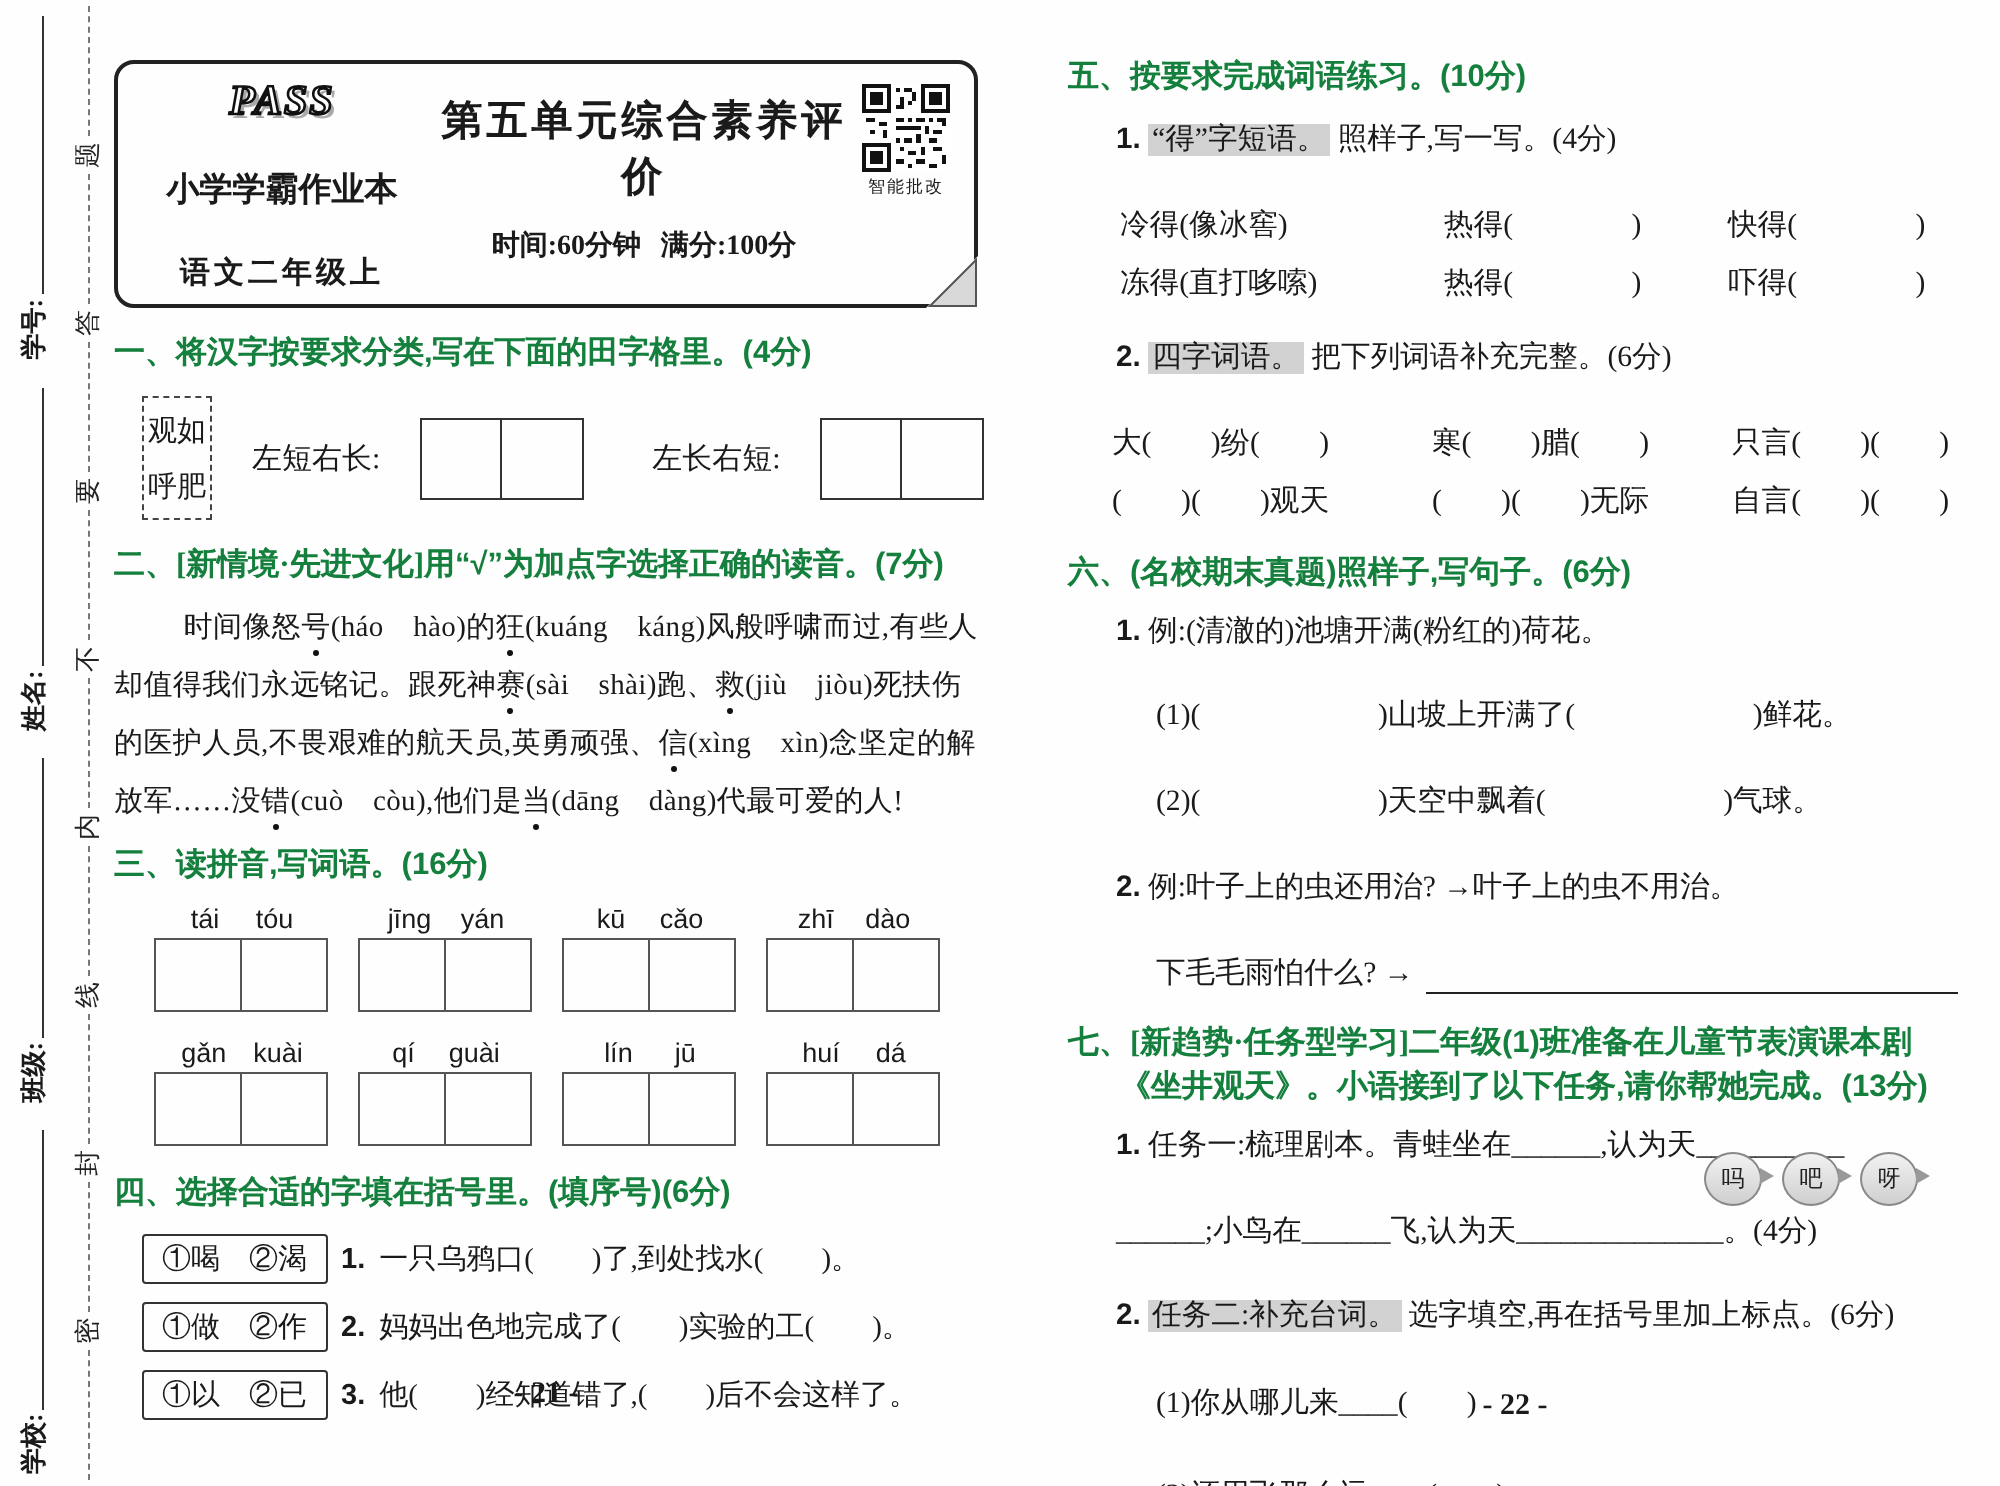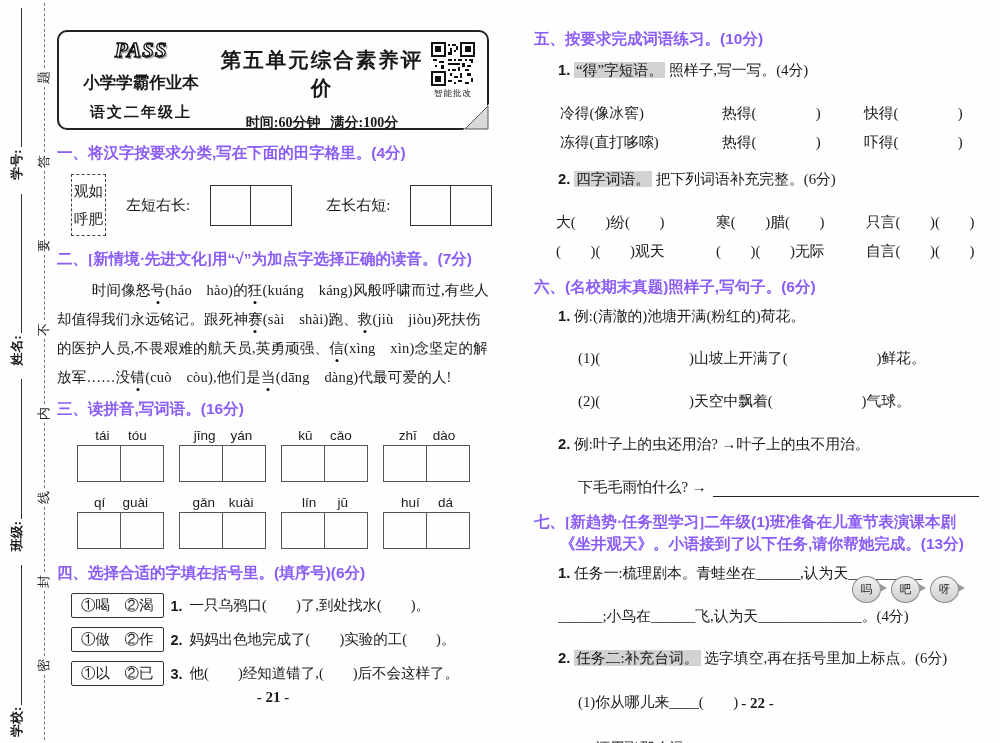--- a/index.html
+++ b/index.html
@@ -17,36 +17,36 @@
   .lab-blank{flex:1;border-bottom:1.2px solid #333;margin:0 8px 5px 2px;height:0;}
   #seal-dash{left:34px;top:0;width:743px;height:20px;}
   .dash-fill{flex:1;border-top:1.5px dashed #777;height:0;margin:0 3px;}
   .seal-char{font-size:13px;color:#222;font-family:"Liberation Sans",sans-serif;}
   
   .page-l{position:absolute;left:57px;top:30px;width:432px;height:676px;}
   .page-r{position:absolute;left:534px;top:28px;width:447px;height:684px;}
   .page-num{position:absolute;bottom:0;left:50%;transform:translateX(-50%);
     font-weight:bold;font-size:15px;font-family:"Liberation Serif",serif;}
   
-  .header-box{position:relative;border:2px solid #222;border-radius:10px;height:100px;
+  .header-box{position:relative;border:2px solid #222;border-radius:10px;height:124px;
     display:flex;padding:4px 8px 4px 6px;box-sizing:border-box;}
   .hb-left{width:152px;display:flex;flex-direction:column;align-items:center;justify-content:space-between;padding:2px 0;}
   .logo{font-family:"Liberation Serif",serif;font-weight:bold;font-style:italic;font-size:21px;
     letter-spacing:1px;color:#fff;-webkit-text-stroke:1.3px #111;text-shadow:2px 2px 0 #aaa;}
   .series{font-weight:bold;font-size:16.5px;font-family:"Liberation Sans",sans-serif;}
   .subject{font-weight:bold;font-size:15px;font-family:"Liberation Sans",sans-serif;letter-spacing:2px;}
   .hb-mid{flex:1;text-align:center;padding-top:10px;}
   .paper-title{font-weight:bold;font-size:20.5px;font-family:"Liberation Sans",sans-serif;letter-spacing:2px;}
   .meta-row{margin-top:12px;font-size:14px;font-weight:bold;display:flex;justify-content:center;gap:10px;}
   .hb-right{width:52px;display:flex;flex-direction:column;align-items:center;padding-top:6px;}
   .qr-caption{font-size:8.5px;margin-top:2px;letter-spacing:1px;}
   .fold{position:absolute;right:-2px;bottom:-2px;line-height:0;}
   
   .sec-title{font-family:"Liberation Sans",sans-serif;font-weight:bold;font-size:15.5px;
-    line-height:22px;margin:0;color:#8b5cf6;}
+    line-height:22px;margin:0;color:#15803d;}
   .kai{font-family:"Liberation Serif",serif;}
   .num{font-weight:bold;font-family:"Liberation Sans",sans-serif;}
   .hl{background:#d2d2d2;padding:0 2px;}
   .tag{font-family:"Liberation Serif",serif;}
   
   .s1-row{display:flex;align-items:center;margin:10px 0 12px 14px;gap:20px;}
   .char-box{border:1.5px dashed #444;width:62px;height:56px;display:grid;
     grid-template-columns:1fr 1fr;place-items:center;font-size:14.5px;padding:2px;}
   .sq-label{font-size:15px;white-space:nowrap;}
   .sq2{display:flex;}
@@ -262,32 +262,32 @@
         </div>
       <div class="py-box">
           <div class="cell"></div>
           <div class="cell"></div>
         </div>
     </div>
   </div>
   <div class="py-row">
     <div class="py-group">
       <div class="py">
+          <span>gǎn</span>
+          <span>kuài</span>
+        </div>
+      <div class="py-box">
+          <div class="cell"></div>
+          <div class="cell"></div>
+        </div>
+    </div>
+    <div class="py-group">
+      <div class="py">
           <span>qí</span>
           <span>guài</span>
-        </div>
-      <div class="py-box">
-          <div class="cell"></div>
-          <div class="cell"></div>
-        </div>
-    </div>
-    <div class="py-group">
-      <div class="py">
-          <span>gǎn</span>
-          <span>kuài</span>
         </div>
       <div class="py-box">
           <div class="cell"></div>
           <div class="cell"></div>
         </div>
     </div>
     <div class="py-group">
       <div class="py">
           <span>lín</span>
           <span>jū</span>

